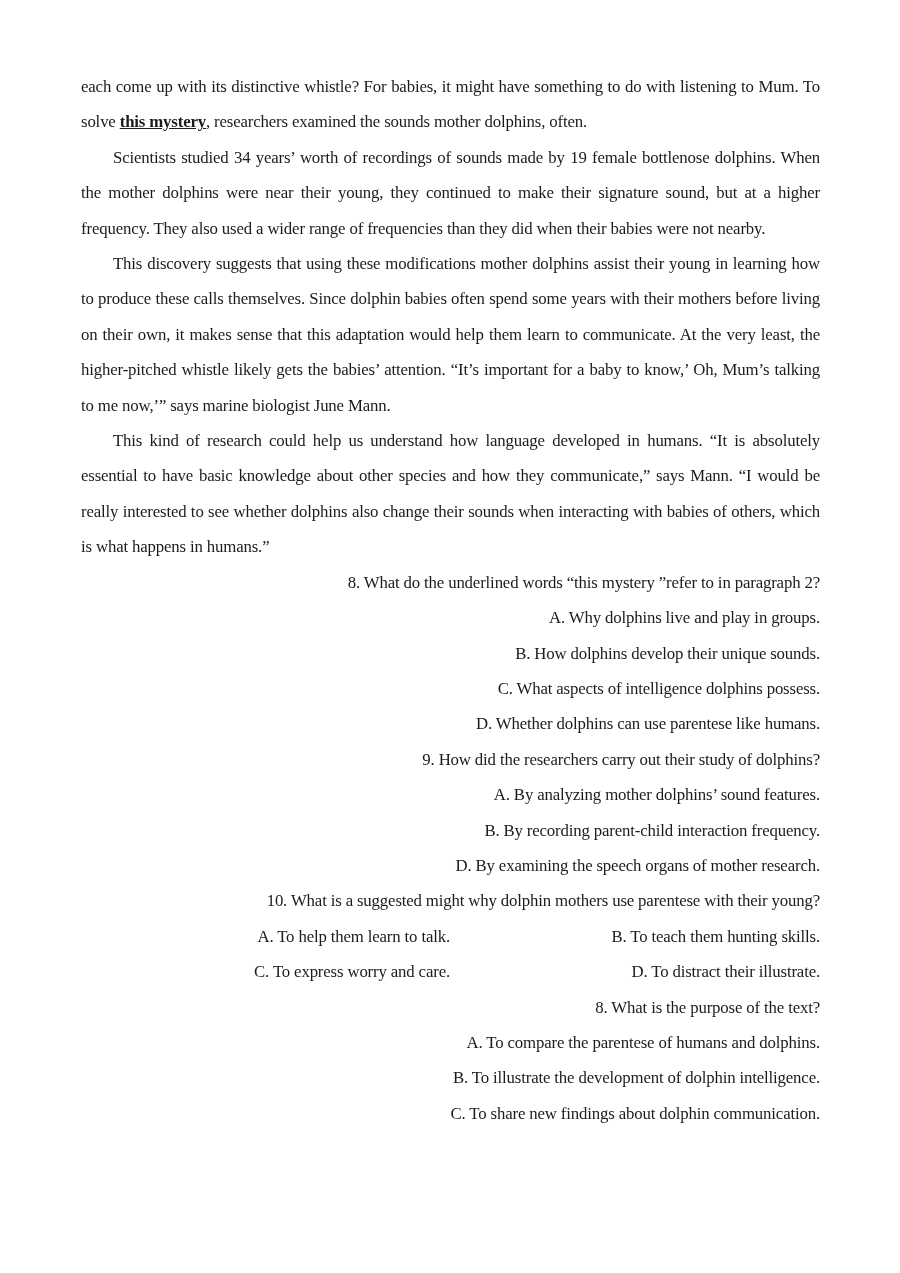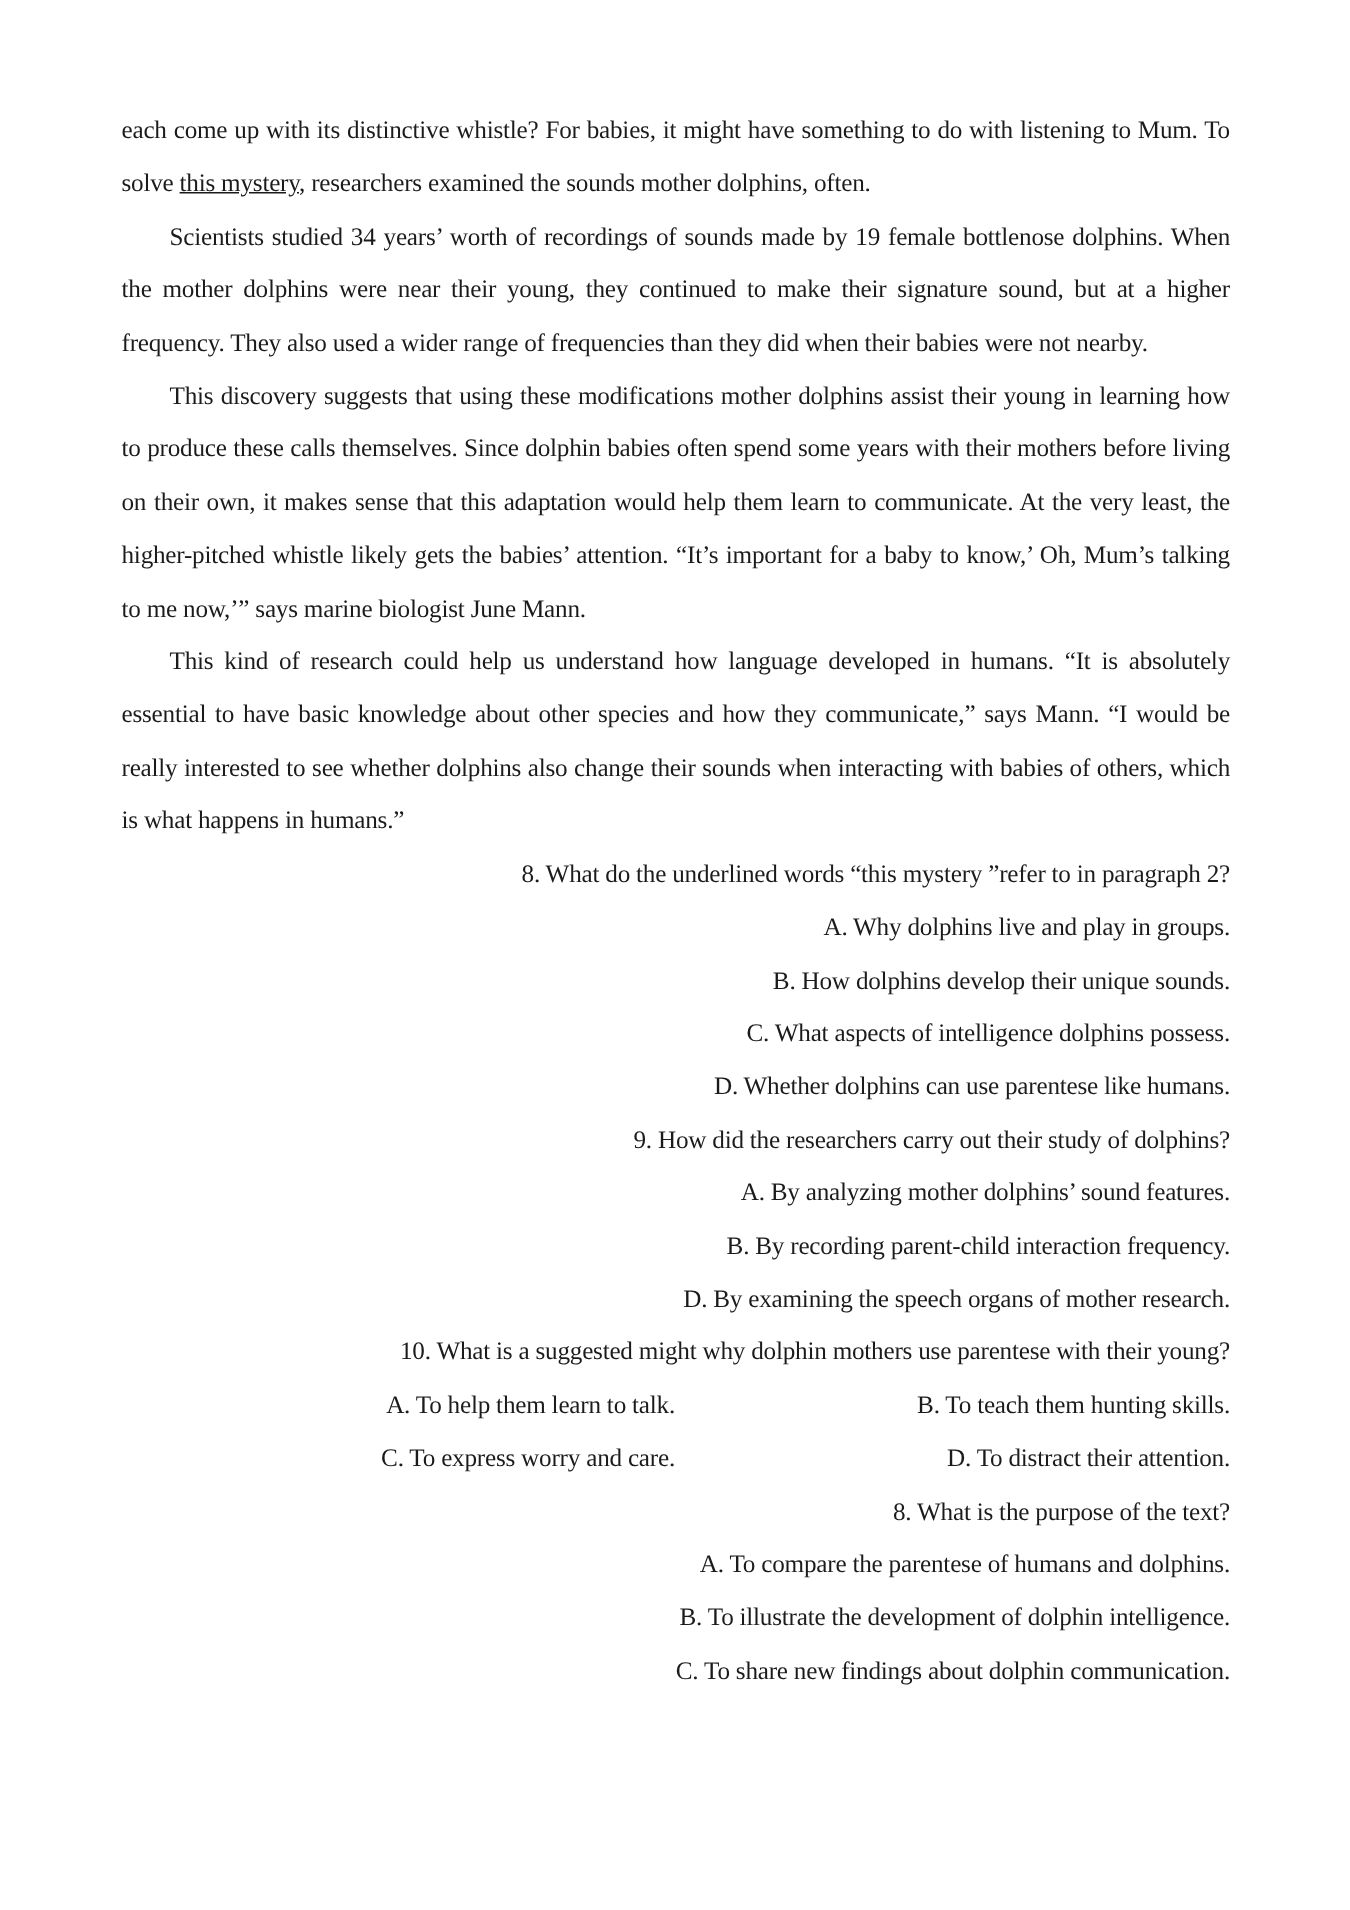--- a/index.html
+++ b/index.html
@@ -24,21 +24,21 @@
     letter-spacing: -0.15px;
   }
   .para {
     margin: 0;
     text-align: justify;
   }
   .para.indent {
     text-indent: 32px;
   }
   .u-bold {
-    font-weight: normal;
+    font-weight: bold;
     text-decoration: underline;
   }
   .qline {
     margin: 0;
     text-align: right;
   }
   .opt-grid {
     display: grid;
     grid-template-columns: 369px 1fr;
     font-family: Liberation Serif, serif;
@@ -71,21 +71,21 @@
     <div class="qline">B. By recording parent-child interaction frequency.</div>
     <div class="qline">D. By examining the speech organs of mother research.</div>
   </div>
 
   <div>
     <div class="qline"><span>10.</span> <span>What is a suggested might why dolphin mothers use parentese with their young?</span></div>
     <div class="opt-grid">
       <div class="qline">A. To help them learn to talk.</div>
       <div class="qline">B. To teach them hunting skills.</div>
       <div class="qline">C. To express worry and care.</div>
-      <div class="qline">D. To distract their attention.</div>
+      <div class="qline">D. To distract their illustrate.</div>
     </div>
   </div>
 
   <div>
     <div class="qline"><span>8.</span> <span>What is the purpose of the text?</span></div>
     <div class="qline">A. To compare the parentese of humans and dolphins.</div>
     <div class="qline">B. To illustrate the development of dolphin intelligence.</div>
     <div class="qline">C. To share new findings about dolphin communication.</div>
   </div>
 

